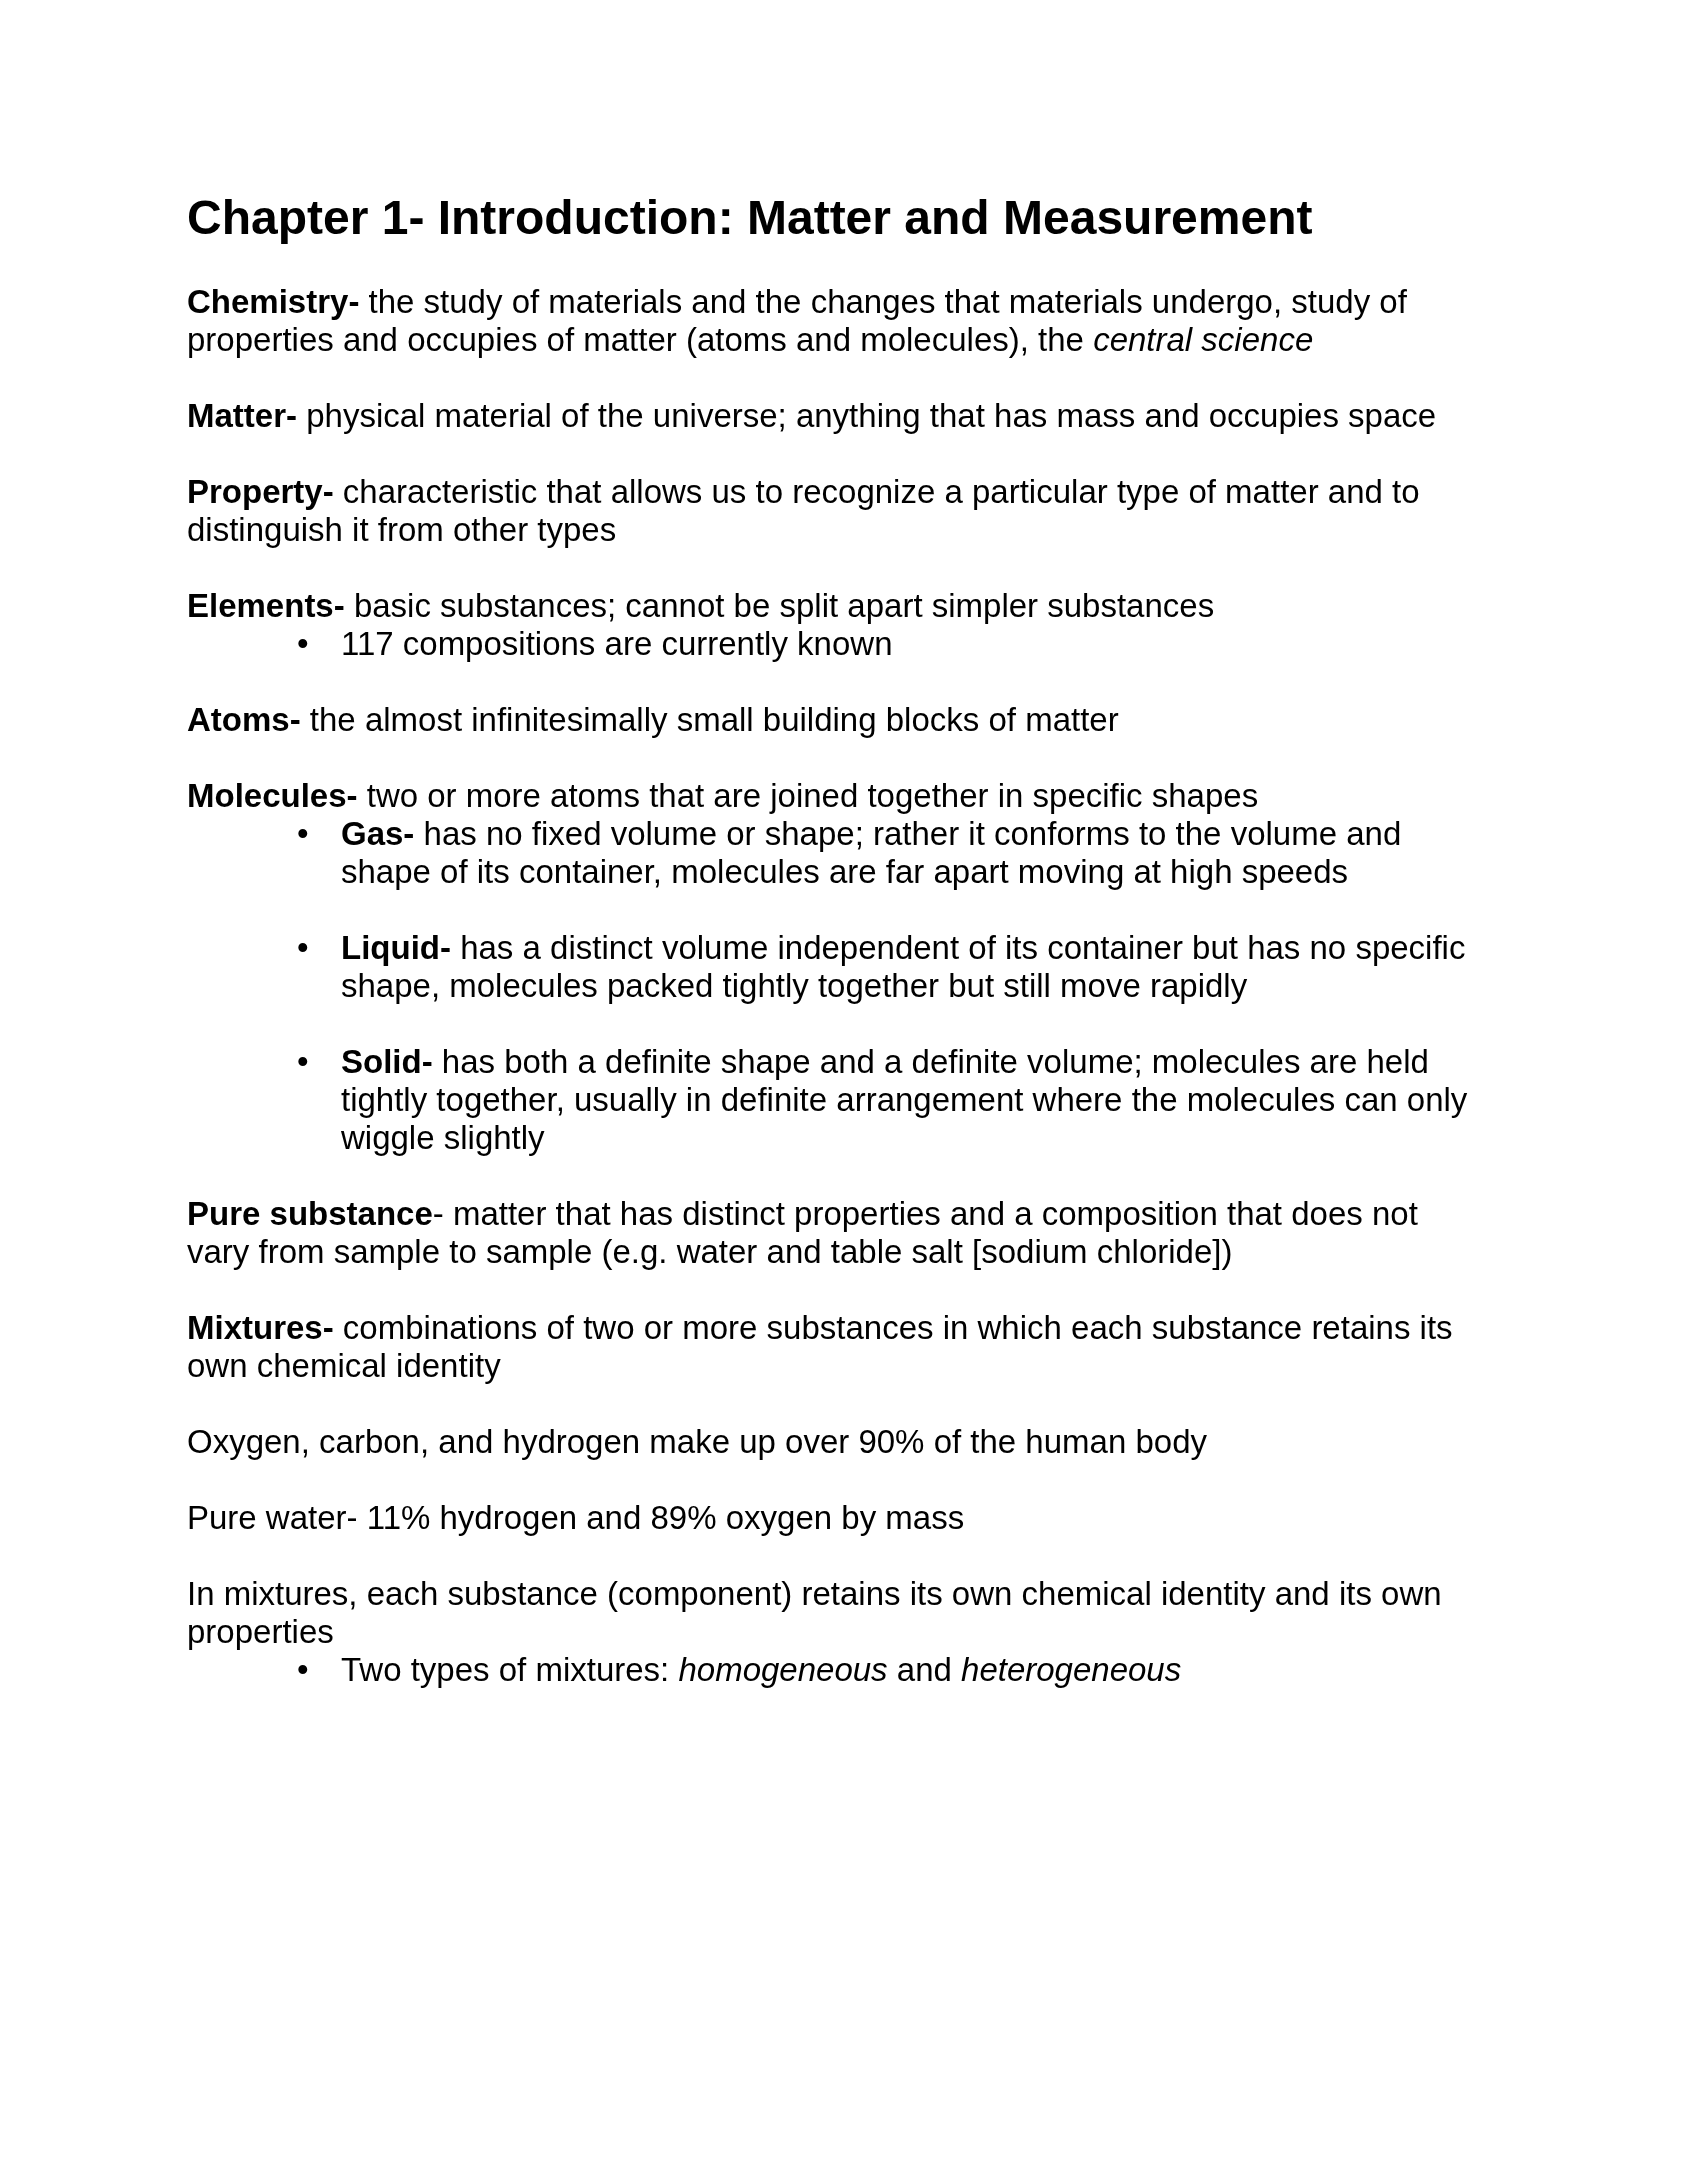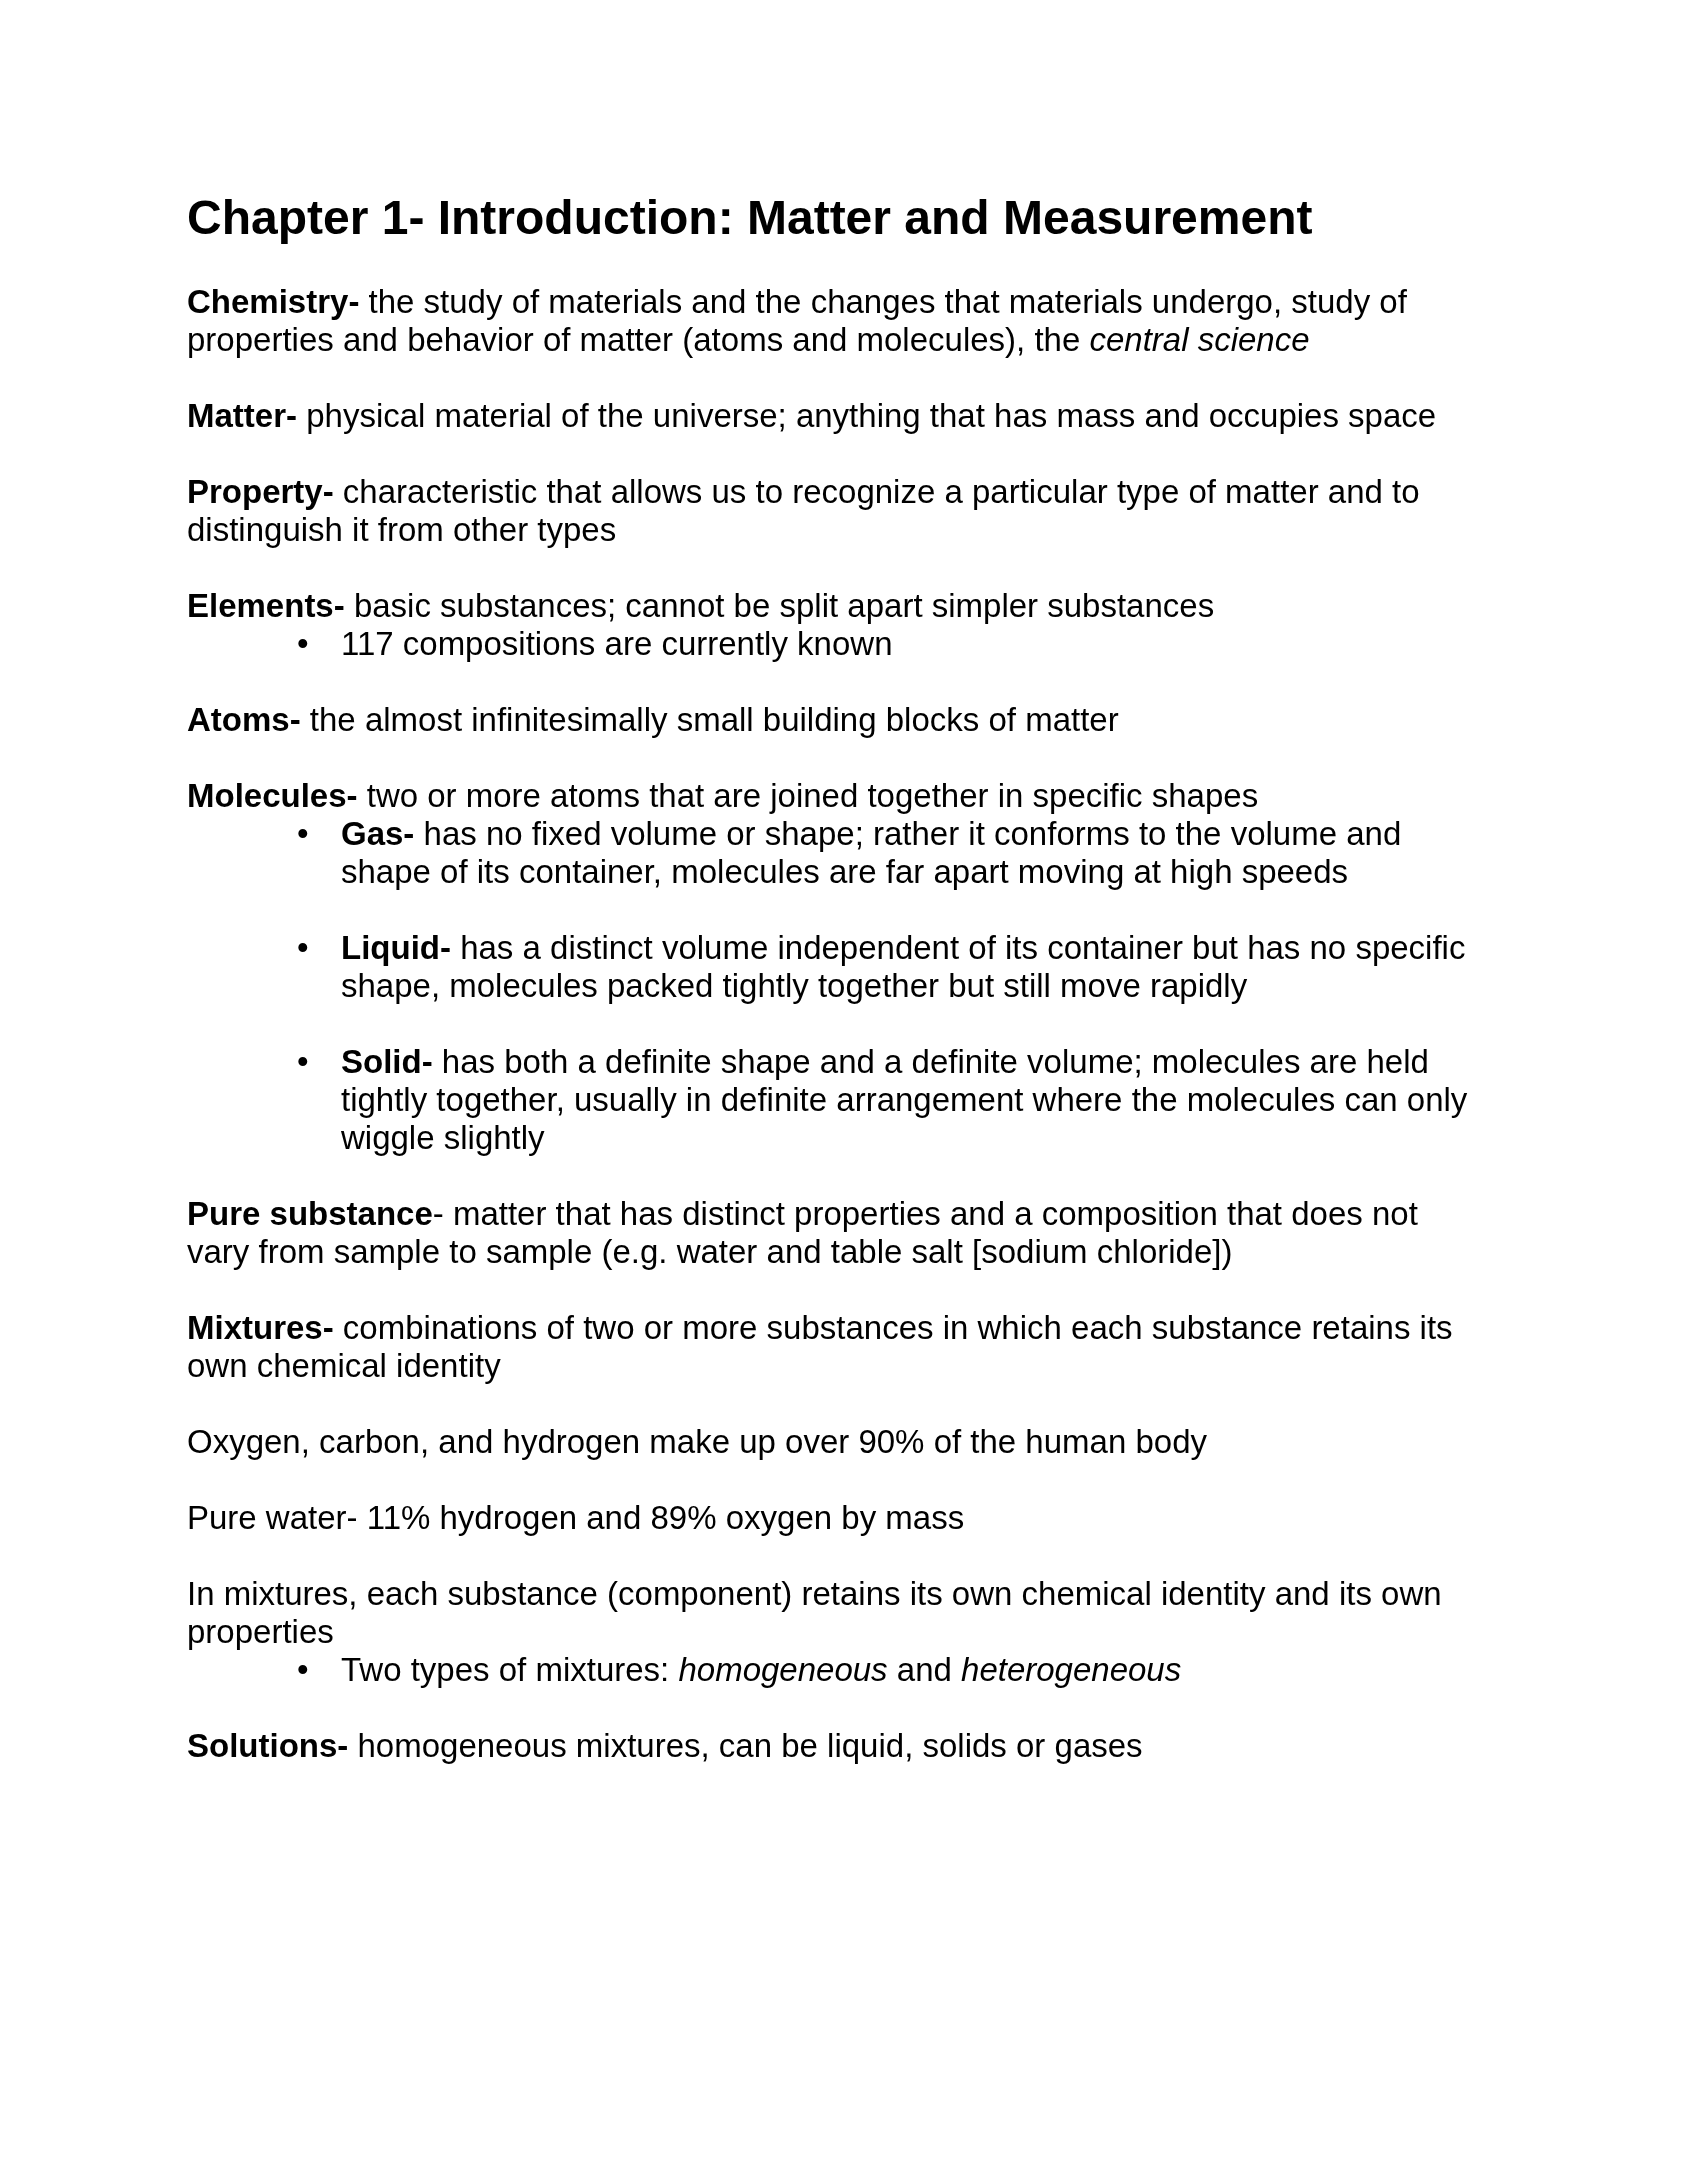--- a/index.html
+++ b/index.html
@@ -52,21 +52,21 @@
   .i { font-style: italic; text-align: right; }
   .u { text-decoration: underline; }
 </style>
 </head>
 <body>
 
 <div class="page">
   <div class="content">
     <h1 class="title">Chapter 1- Introduction: Matter and Measurement</h1>
   <div class="p"><span class="b">Chemistry-</span><span> the study of materials and the changes that materials undergo, study of
-properties and behavior of matter (atoms and molecules), the </span><span class="i">central science</span></div>
+properties and occupies of matter (atoms and molecules), the </span><span class="i">central science</span></div>
       <div class="p"><span class="b">Matter-</span><span> physical material of the universe; anything that has mass and occupies space</span></div>
       <div class="p"><span class="b">Property-</span><span> characteristic that allows us to recognize a particular type of matter and to
 distinguish it from other types</span></div>
       <div class="p"><span class="b">Elements-</span><span> basic substances; cannot be split apart simpler substances</span></div>
       <div class="bullet"><span class="dot">•</span><span>117 compositions are currently known</span></div>
       <div class="p"><span class="b">Atoms-</span><span> the almost infinitesimally small building blocks of matter</span></div>
       <div class="p"><span class="b">Molecules-</span><span> two or more atoms that are joined together in specific shapes</span></div>
       <div class="bullet"><span class="dot">•</span><span class="b">Gas-</span><span> has no fixed volume or shape; rather it conforms to the volume and
 shape of its container, molecules are far apart moving at high speeds</span></div>
       <div class="bullet spaced"><span class="dot">•</span><span class="b">Liquid-</span><span> has a distinct volume independent of its container but has no specific
@@ -76,16 +76,15 @@
 wiggle slightly</span></div>
       <div class="p"><span class="b">Pure substance</span><span>- matter that has distinct properties and a composition that does not
 vary from sample to sample (e.g. water and table salt [sodium chloride])</span></div>
       <div class="p"><span class="b">Mixtures-</span><span> combinations of two or more substances in which each substance retains its
 own chemical identity</span></div>
       <div class="p"><span>Oxygen, carbon, and hydrogen make up over 90% of the human body</span></div>
       <div class="p"><span>Pure water- 11% hydrogen and 89% oxygen by mass</span></div>
       <div class="p"><span>In mixtures, each substance (component) retains its own chemical identity and its own
 properties</span></div>
       <div class="bullet"><span class="dot">•</span><span>Two types of mixtures: </span><span class="i">homogeneous</span><span> and </span><span class="i">heterogeneous</span></div>
-      <div class="p"><span class="b">Solutions-</span><span> homogeneous mixtures, can be liquid, solids or gases</span></div>
     </div>
 </div>
 
 
 </body></html>

